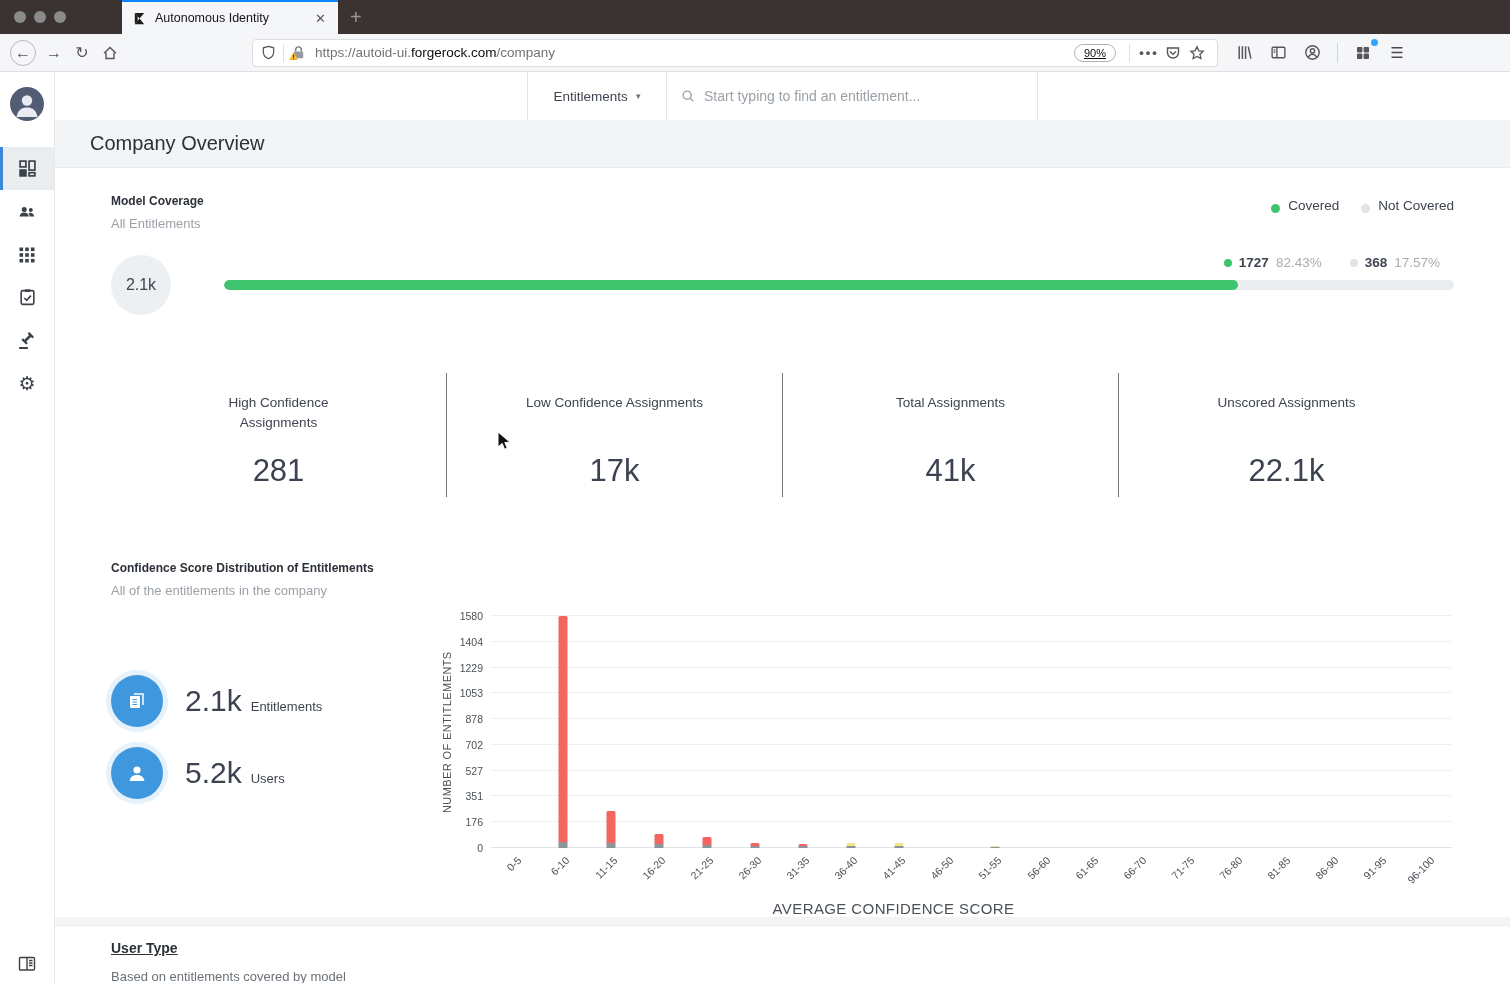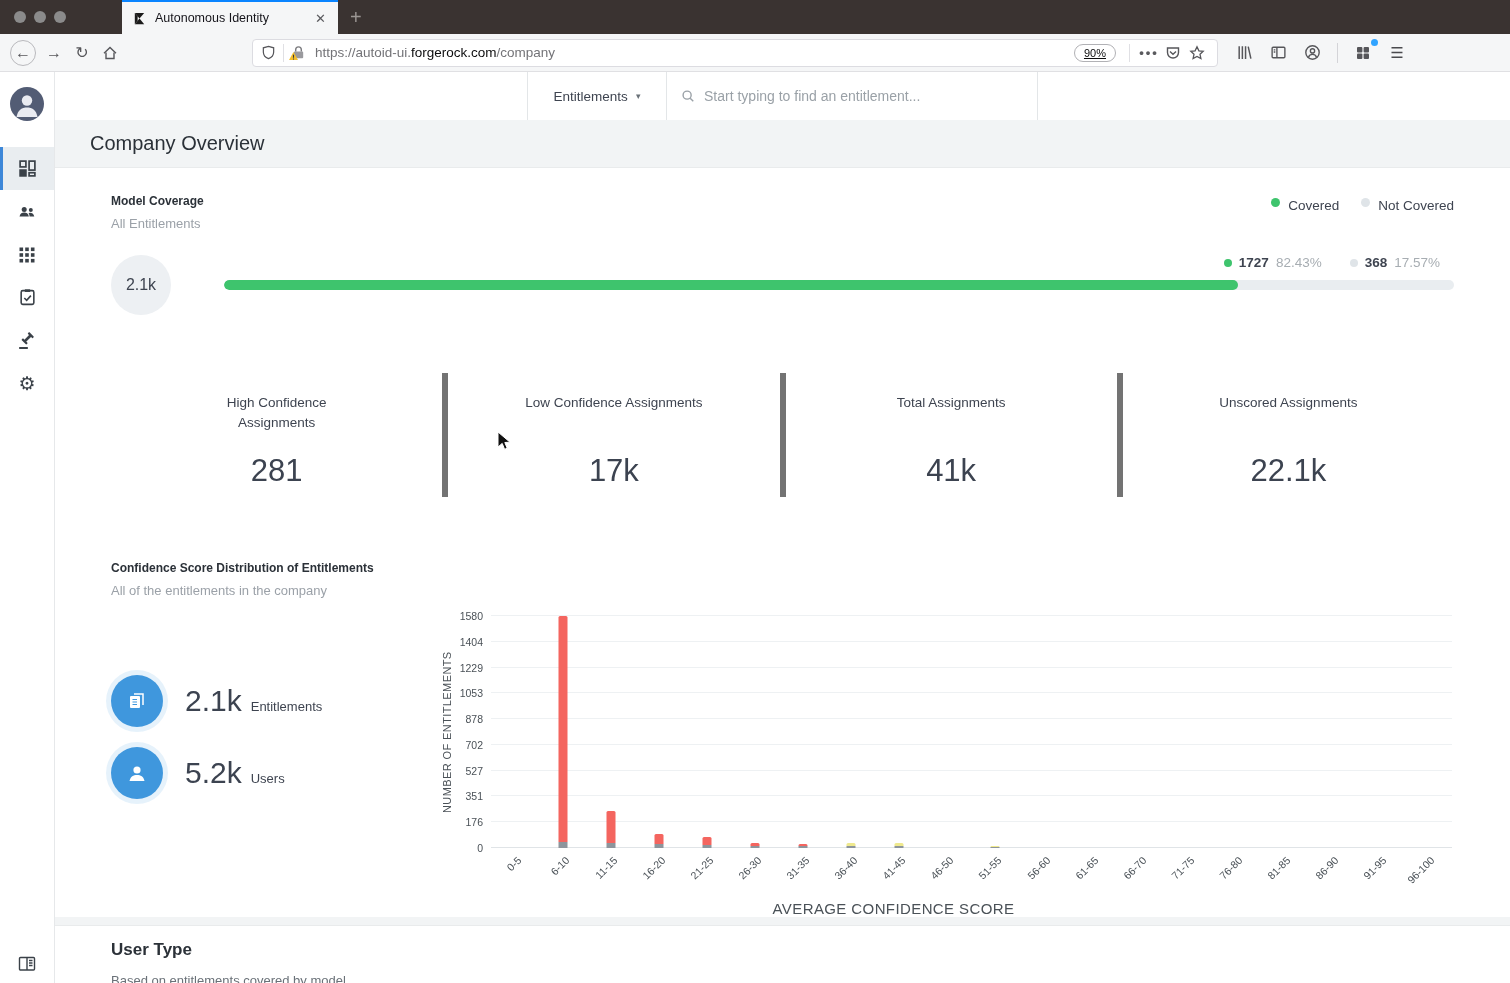--- a/index.html
+++ b/index.html
@@ -56,37 +56,37 @@
   .search-box input::placeholder { color:#9aa1a7; }
 
   .band { height:47px; display:flex; align-items:center; padding-left:35px; background:#f2f4f5; flex:0 0 auto; }
   .band h1 { font-size:20px; font-weight:500; color:#2b3138; }
 
   .card1 { background:#fff; border-top:1px solid #e9ebec; padding:26px 56px 0 56px; flex:0 0 auto; }
   .mc-header { display:flex; justify-content:space-between; align-items:flex-start; }
   .sec-title { font-size:12px; font-weight:700; color:#2b3138; }
   .sec-sub { font-size:13px; color:#9ba1a8; margin-top:8px; }
   .legend { display:flex; gap:22px; align-items:center; margin-top:4px; }
-  .legend-item { display:flex; align-items:flex-start; gap:8px; font-size:13.5px; color:#3e4450; }
+  .legend-item { display:flex; align-items:flex-end; gap:8px; font-size:13.5px; color:#3e4450; }
   .dot { width:9px; height:9px; border-radius:50%; background:#ccc; flex:0 0 auto; }
 
   .coverage-row { margin-top:24px; display:flex; align-items:center; }
   .total-circle { width:60px; height:60px; border-radius:50%; background:#edf0f3; color:#3e4450; font-size:16px; display:flex; align-items:center; justify-content:center; flex:0 0 auto; }
   .bar-wrap { flex:1; margin-left:20px; position:relative;padding-left:33px; }
   .bar-stats { position:absolute; right:14px; top:-25px; display:flex; gap:28px; align-items:center; }
   .bar-stat { display:flex; align-items:center; gap:7px; font-size:13.5px; }
   .bar-stat .dot { width:8px; height:8px; }
   .bs-count { color:#3e4450; font-weight:700; }
   .bs-pct { color:#a7adb2; }
   .track { height:10px; border-radius:6px; background:#e9edf0; overflow:hidden; }
   .fill { height:100%; border-radius:6px; background:#3ec46d; }
 
   .stats-row { margin-top:58px; display:flex; }
   .stat-col { flex:1; text-align:center; padding:4px 10px 8px 10px; }
-  .stat-col + .stat-col { border-left:6px solid #737373; }
+  .stat-col + .stat-col { border-left:1px solid #737373; }
   .stat-label { font-size:13.5px; color:#3e4450; line-height:1.45; height:44px; max-width:180px; margin:16px auto; }
   .stat-value { font-size:31px; color:#3c4350; font-weight:400; }
 
   .dist-section { margin-top:64px; }
   .dist-content { display:flex; margin-top:18px; }
   .summary { flex:0 0 330px; display:flex; flex-direction:column; justify-content:center; gap:20px; padding-bottom:60px; }
   .summary-item { display:flex; align-items:center; gap:22px; }
   .blue-circle { width:52px; height:52px; border-radius:50%; background:#3f97dd; display:flex; align-items:center; justify-content:center; box-shadow:0 0 0 5px rgba(63,151,221,0.13); flex:0 0 auto; }
   .summary-text { display:flex; align-items:baseline; gap:9px; }
   .summary-value { font-size:30px; color:#3c4350; }
@@ -103,21 +103,21 @@
   .bar-col { flex:1; position:relative; }
   .bar { position:absolute; bottom:0; left:50%; transform:translateX(-50%); width:9px; display:flex; flex-direction:column-reverse; }
   .seg { width:100%; }
   .seg:last-child { border-radius:1.5px 1.5px 0 0; }
   .xlab { position:absolute; top:calc(100% + 6px); left:50%; transform:translateX(-100%) rotate(-45deg); transform-origin:100% 0; font-size:10.5px; color:#4a5157; white-space:nowrap; }
   .chart-xlabel { text-align:center; margin-top:52px; font-size:15px; letter-spacing:0.4px; color:#4a5157; padding-right:120px; }
 
   .card2 { margin-top:8px; background:#fff; border-top:1px solid #e9ebec; padding:14px 0 0 56px; flex:1; display:flex; }
   .bottom-col-left { flex:0 0 701px; }
   .bottom-col-right { flex:1; }
-  .bottom-title { font-size:17px; font-weight:700; color:#2b3138; }
+  .bottom-title { font-size:14px; font-weight:700; color:#2b3138;text-decoration:underline; }
   .bottom-sub { font-size:13px; color:#6a7178; margin-top:13px; }
 
   .cursor { position:absolute; left:497px; top:431px; z-index:50; pointer-events:none; }
 
   svg { display:block; }
 </style>
 </head>
 <body>
 
 <div class="window">

